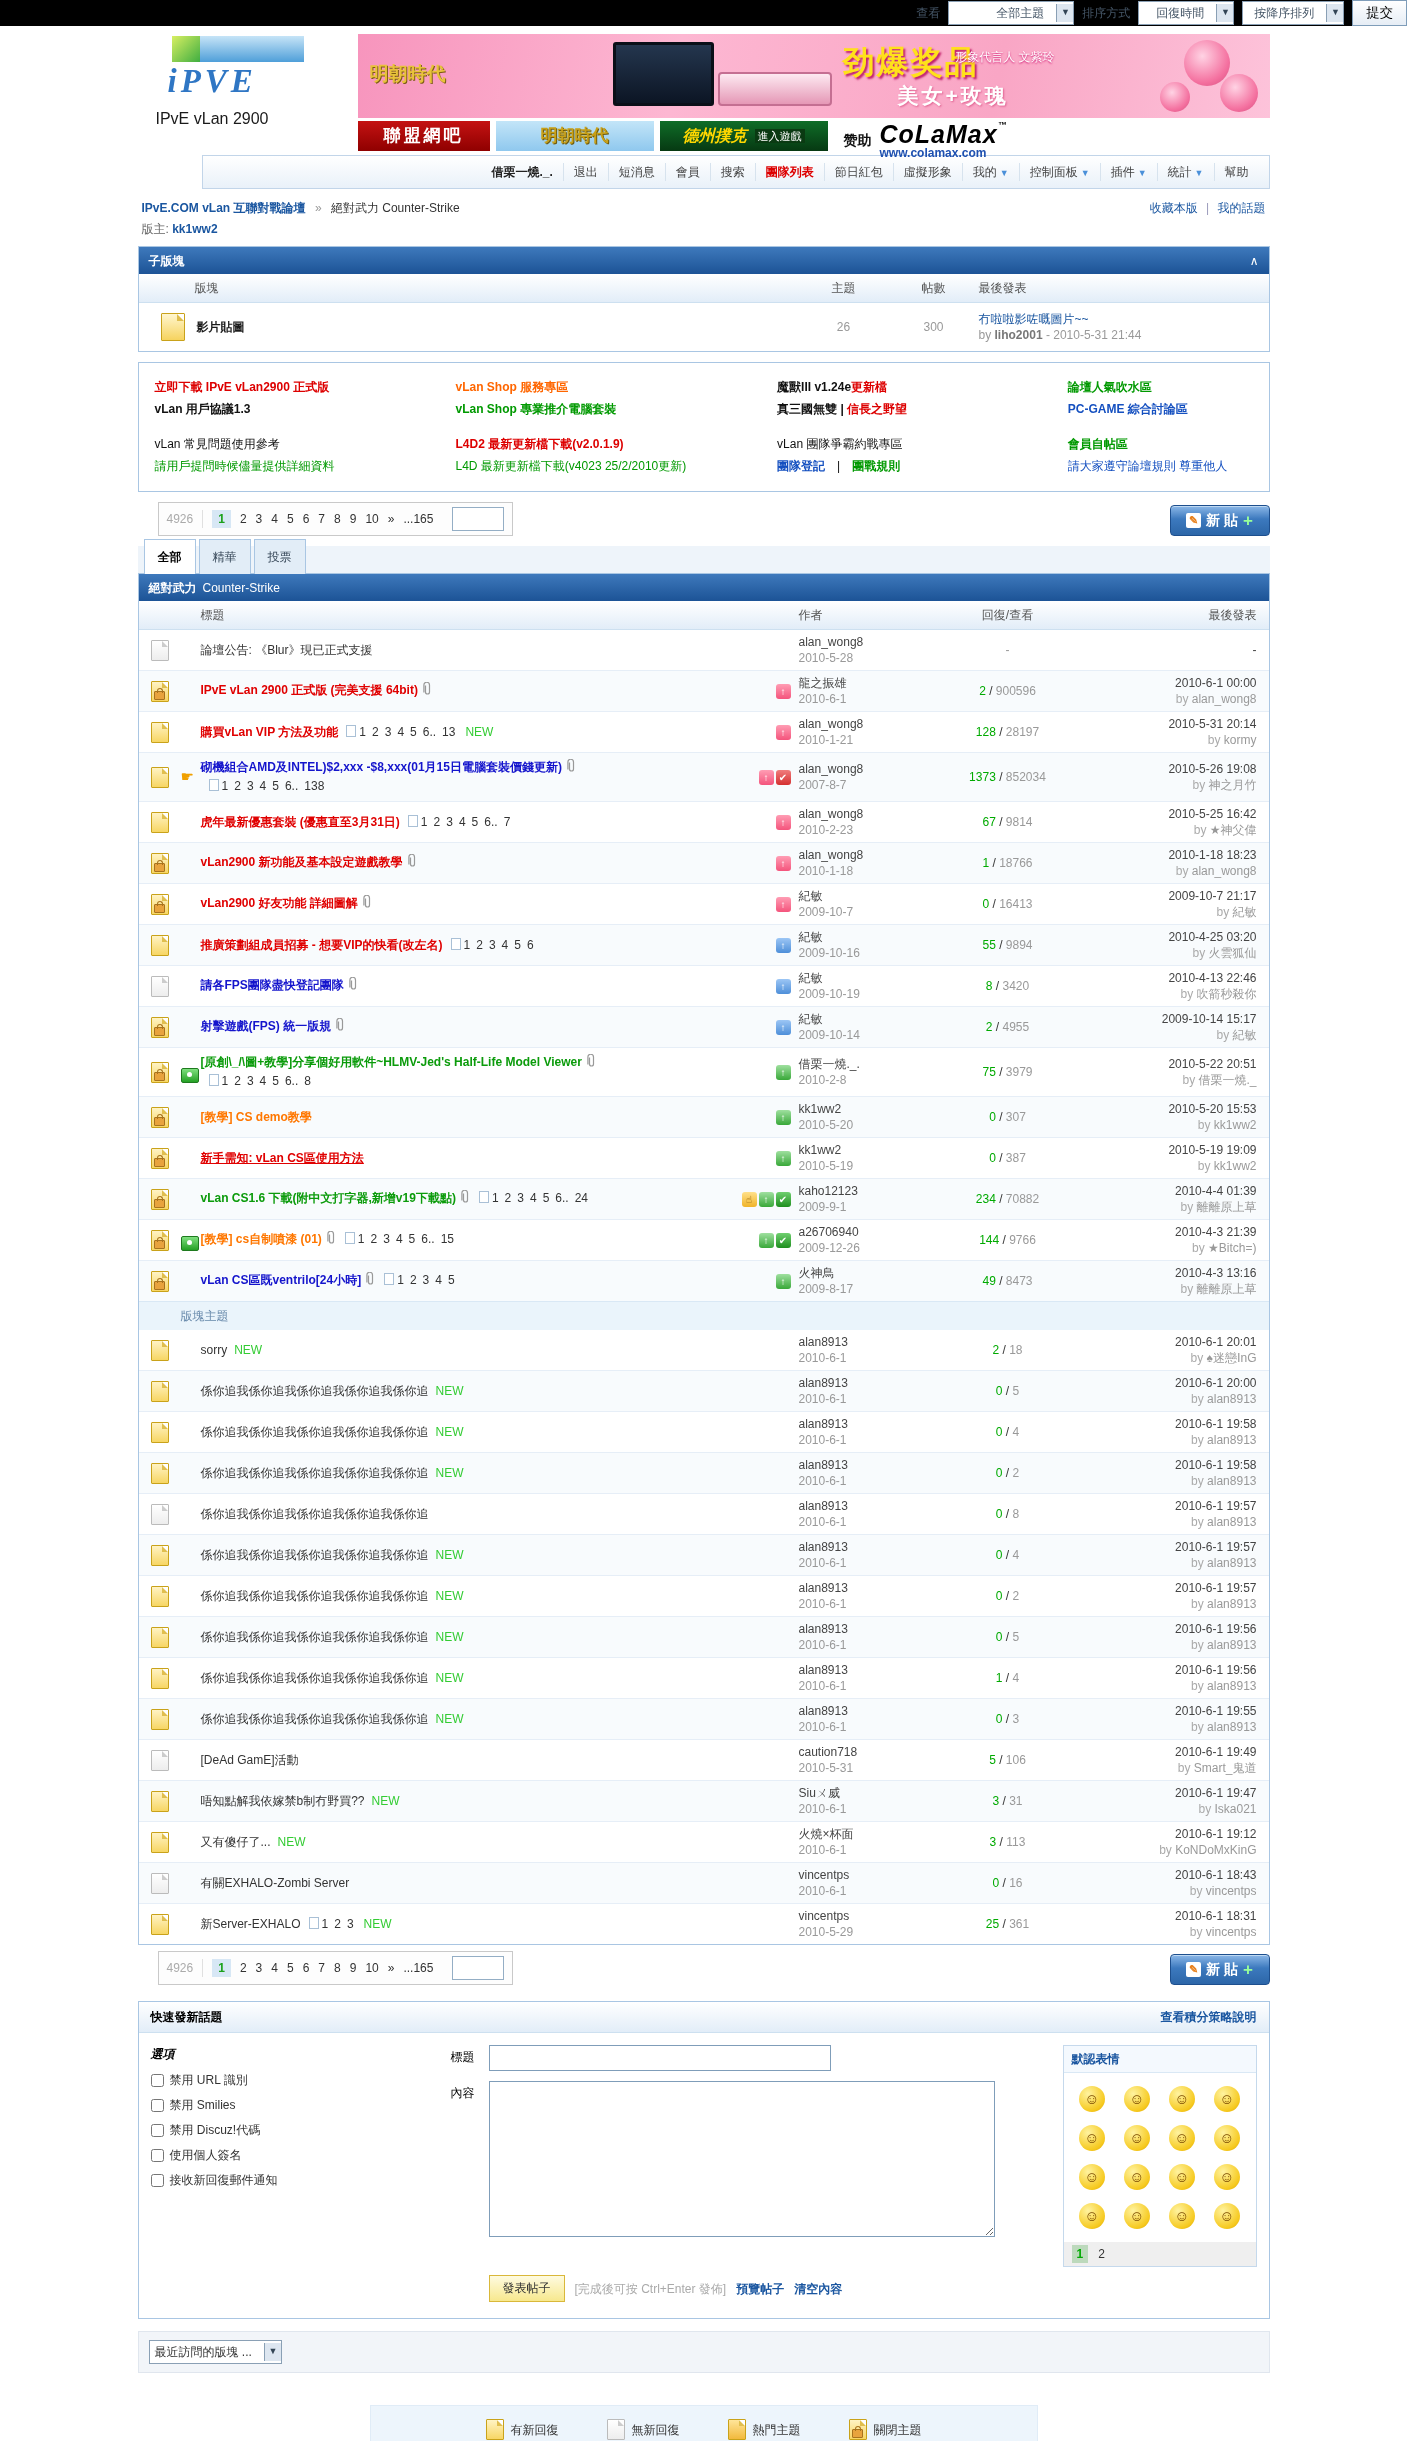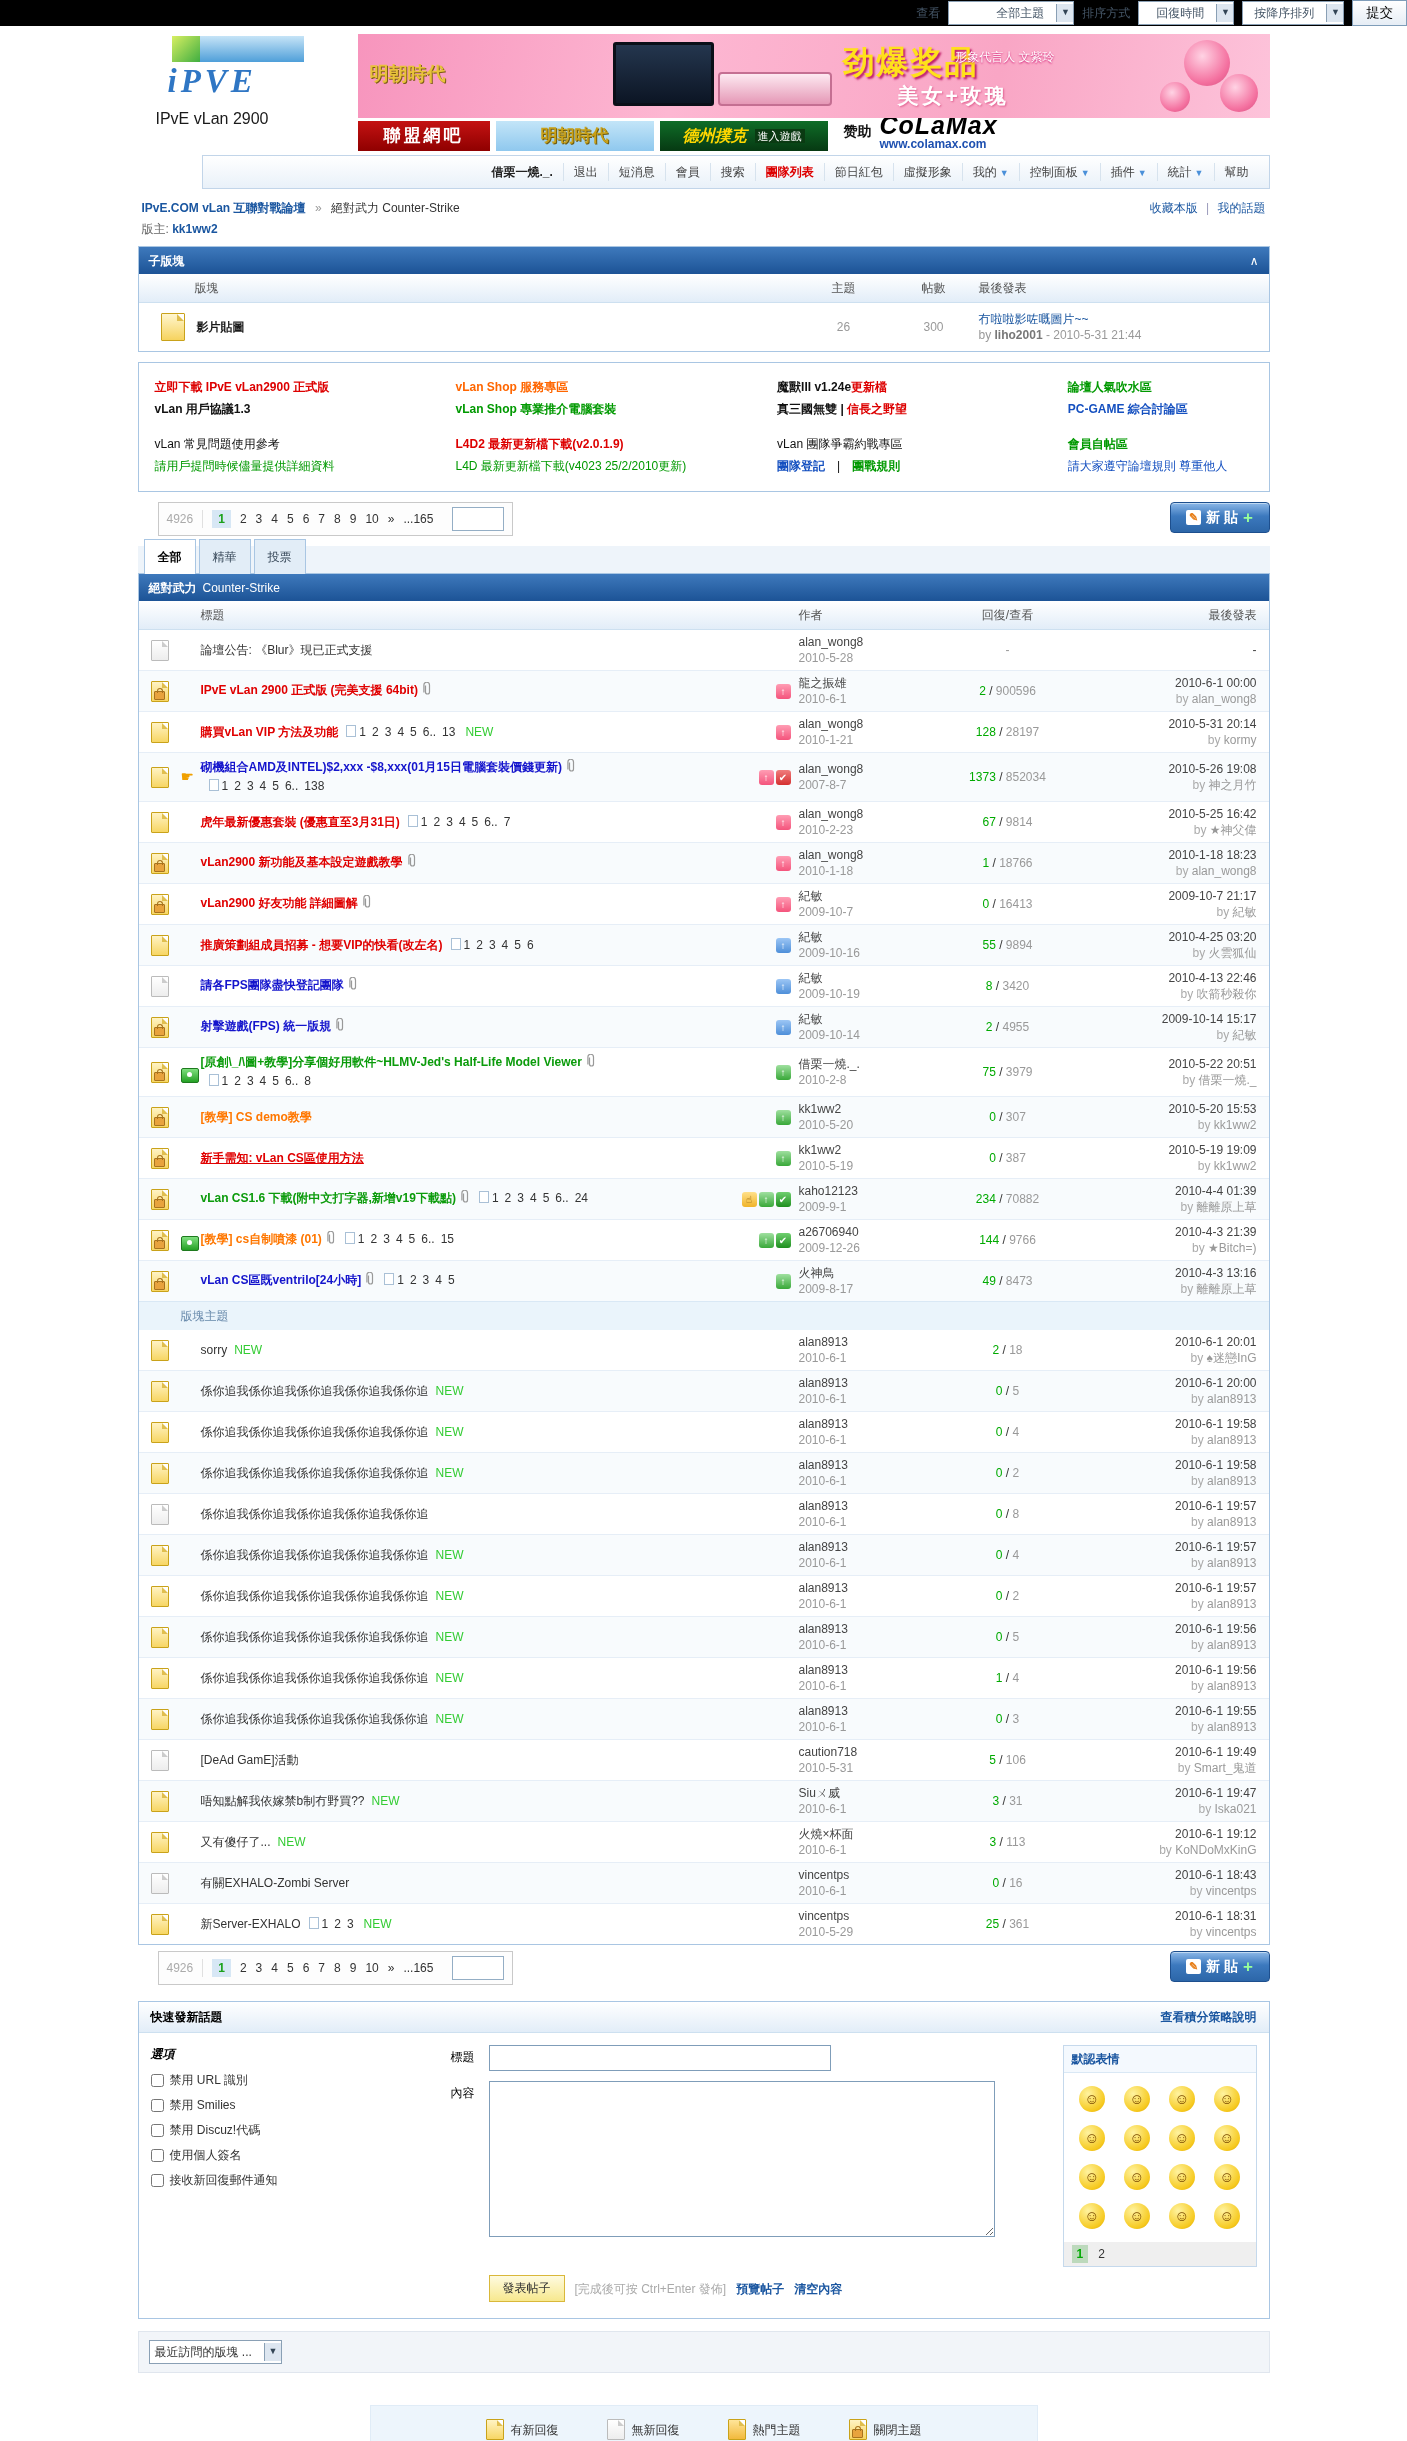--- a/index.html
+++ b/index.html
@@ -21,21 +21,21 @@
   .bm-left{position:absolute;left:12px;top:26px;color:#e8c23a;font-weight:bold;font-size:19px;font-family:"Liberation Serif",serif;text-shadow:1px 1px 0 #7d5c14;}
   .bm-shape1{position:absolute;left:255px;top:8px;width:95px;height:58px;background:linear-gradient(#24364e,#0c1524);border:3px solid #0a0f18;border-radius:3px;}
   .bm-shape2{position:absolute;left:360px;top:38px;width:110px;height:30px;background:linear-gradient(#fde9f1,#e598b6);border:2px solid #c46f92;border-radius:4px;}
   .bm-prize{position:absolute;left:485px;top:4px;font-size:32px;font-weight:bold;color:#ffe11a;text-shadow:2px 2px 2px #c0206a;letter-spacing:2px;}
   .bm-sub{position:absolute;left:540px;top:46px;font-size:21px;font-weight:bold;color:#fff;text-shadow:1px 1px 2px #e06090;letter-spacing:3px;}
   .bm-model{position:absolute;right:215px;top:14px;color:#fff;font-size:12px;text-shadow:0 1px 2px #c06;}
   .rose{position:absolute;border-radius:50%;background:radial-gradient(circle at 40% 35%,#ffd3e4,#f4709f 65%,#d34a7c);}
   .rose1{right:40px;top:6px;width:46px;height:46px;}
   .rose2{right:12px;top:40px;width:38px;height:38px;}
   .rose3{right:80px;top:48px;width:30px;height:30px;}
-  .banner-row{display:flex;align-items:flex-end;margin-top:3px;height:30px;}
+  .banner-row{display:flex;align-items:flex-start;margin-top:3px;height:30px;}
   .bs-red{background:linear-gradient(#c41212,#8f0000);color:#fff;font-weight:bold;font-size:17px;width:132px;height:30px;display:flex;align-items:center;justify-content:center;letter-spacing:3px;}
   .bs-ming{background:linear-gradient(#c3e5f8,#8fc8ee);color:#c8a018;font-weight:bold;font-size:17px;width:158px;height:30px;margin-left:6px;display:flex;align-items:center;justify-content:center;font-family:"Liberation Serif",serif;text-shadow:1px 1px 0 #6d5b10;}
   .bs-poker{background:linear-gradient(#0f6d28,#063912);width:168px;height:30px;color:#ffd700;font-weight:bold;font-style:italic;font-size:16px;display:flex;align-items:center;justify-content:center;gap:8px;margin-left:6px;}
   .bs-enter{background:#0a3a12;color:#fff;font-size:11px;font-style:normal;font-weight:normal;line-height:1.15;padding:1px 3px;}
   .sponsor{margin-left:16px;display:flex;align-items:center;gap:8px;}
   .sp-label{font-weight:bold;color:#111;font-size:14px;}
   .sp-col{display:flex;flex-direction:column;line-height:1.05;}
   .sp-name{font-size:25px;font-weight:bold;font-style:italic;color:#000000;letter-spacing:1px;}
   .sp-tm{font-size:9px;vertical-align:top;}
   .sp-url{color:#1e50b0;font-weight:bold;font-size:12px;}
@@ -87,21 +87,21 @@
   .an-col:nth-child(2){width:29%;}
   .an-col:nth-child(3){width:26%;}
   .an-col:nth-child(4){width:18%;}
   .an-line{margin:3px 0;line-height:19px;}
   .an-line:nth-child(3){margin-top:16px;}
   .an-line a{text-decoration:none;}
   .a-red{color:#d00;}.a-green{color:#090;}.a-orange{color:#f60;}.a-blue{color:#1550c0;}.a-black{color:#111;}
   .b{font-weight:bold;}
 
   
-  .pgrow{display:flex;align-items:flex-start;margin:4px 0 10px;padding-left:20px;}
+  .pgrow{display:flex;align-items:flex-end;margin:4px 0 10px;padding-left:20px;}
   .pager{display:flex;align-items:center;border:1px solid #c9c9c9;padding:4px 8px;gap:9px;background:#fdfdfd;}
   .pg-total{color:#aaa;border-right:1px solid #e0e0e0;padding-right:9px;}
   .pg-cur{color:#1ba11b;font-weight:bold;background:#d7e7f5;padding:0 6px;}
   .pg-num{color:#333;text-decoration:none;}
   .pg-in{width:46px;height:20px;border:1px solid #94aec5;margin-left:10px;}
   .btn-new{margin-left:auto;width:100px;height:31px;background:linear-gradient(#8cb8e8,#3c79be 45%,#2c66a8);border:1px solid #1d4f8e;border-radius:4px;color:#fff;font-weight:bold;font-size:14px;display:flex;align-items:center;justify-content:center;gap:5px;cursor:pointer;box-shadow:inset 0 1px 0 #bfd9f2;}
   .bn-ic{background:#fff;color:#e8821e;font-size:11px;width:15px;height:15px;line-height:15px;text-align:center;border-radius:2px;}
   .bn-plus{color:#9f9;font-weight:bold;font-size:17px;}
 
   

